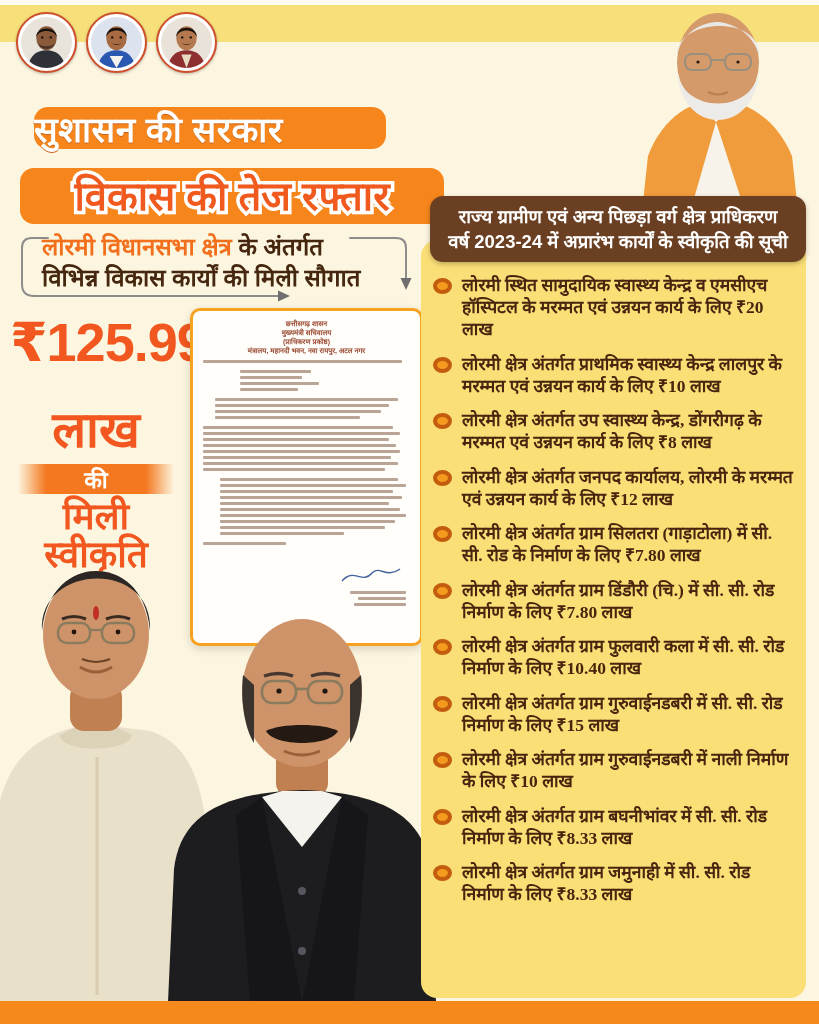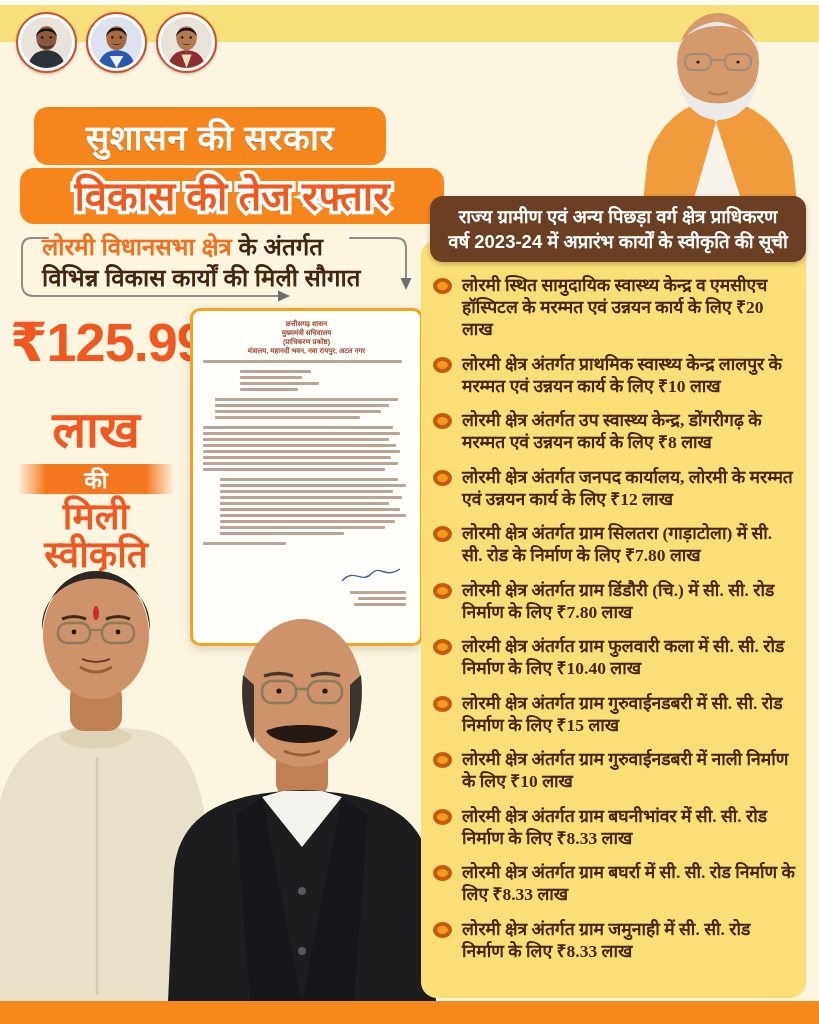--- a/index.html
+++ b/index.html
@@ -12,21 +12,21 @@
 
   
   .avatars{position:absolute;left:16px;top:12px;display:flex;gap:9px;z-index:7;}
   .avatar{width:57px;height:57px;border-radius:50%;background:#fff;border:2px solid #CE4F2B;box-shadow:0 1px 3px rgba(0,0,0,.25);overflow:hidden;display:flex;align-items:center;justify-content:center;}
   .avatar svg{width:51px;height:51px;border-radius:50%;}
 
   
   .pm-photo{position:absolute;right:0;top:4px;width:204px;height:198px;z-index:5;}
 
   
-  .headline1{position:absolute;left:34px;top:107px;width:352px;height:58px;background:#F6861C;border-radius:14px;display:flex;align-items:center;justify-content:center;z-index:3;}
+  .headline1{position:absolute;left:34px;top:107px;width:352px;height:42px;background:#F6861C;border-radius:14px;display:flex;align-items:center;z-index:3;}
   .headline1 span{color:#fff;font-size:35px;font-weight:800;letter-spacing:.5px;text-shadow:0 1px 0 #c9641a;}
   .headline2{position:absolute;left:12px;top:168px;width:424px;height:56px;background:#F6861C;border-radius:14px;z-index:3;margin-left:8px;}
   .headline2 svg{width:100%;height:100%;}
   .headline2 text{font-family:"Liberation Sans","DejaVu Sans",sans-serif;font-size:40px;font-weight:800;fill:#F05A1E;stroke:#fff;stroke-width:7px;paint-order:stroke;}
 
   
   .bracket{position:absolute;left:14px;top:228px;width:402px;height:80px;z-index:2;}
   .subtitle{position:absolute;left:42px;top:231px;width:370px;z-index:3;font-weight:800;font-size:24px;line-height:31px;color:#45260F;}
   .subtitle .hl{color:#F2701D;}
 
@@ -283,24 +283,20 @@
         <li>
           <span class="bullet"></span>
           <span class="t">लोरमी क्षेत्र अंतर्गत ग्राम गुरुवाईनडबरी में नाली निर्माण के लिए ₹10 लाख</span>
         </li>
         <li>
           <span class="bullet"></span>
           <span class="t">लोरमी क्षेत्र अंतर्गत ग्राम बघनीभांवर में सी. सी. रोड निर्माण के लिए ₹8.33 लाख</span>
         </li>
         <li>
           <span class="bullet"></span>
-          <span class="t">लोरमी क्षेत्र अंतर्गत ग्राम बघर्रा में सी. सी. रोड निर्माण के लिए ₹8.33 लाख</span>
-        </li>
-        <li>
-          <span class="bullet"></span>
           <span class="t">लोरमी क्षेत्र अंतर्गत ग्राम जमुनाही में सी. सी. रोड निर्माण के लिए ₹8.33 लाख</span>
         </li>
       </ul>
   </div>
   <div class="panel-brown">
     <div>राज्य ग्रामीण एवं अन्य पिछड़ा वर्ग क्षेत्र प्राधिकरण</div>
     <div>वर्ष 2023-24 में अप्रारंभ कार्यों के स्वीकृति की सूची</div>
   </div>
 
   <div class="bottom-strip"></div>

